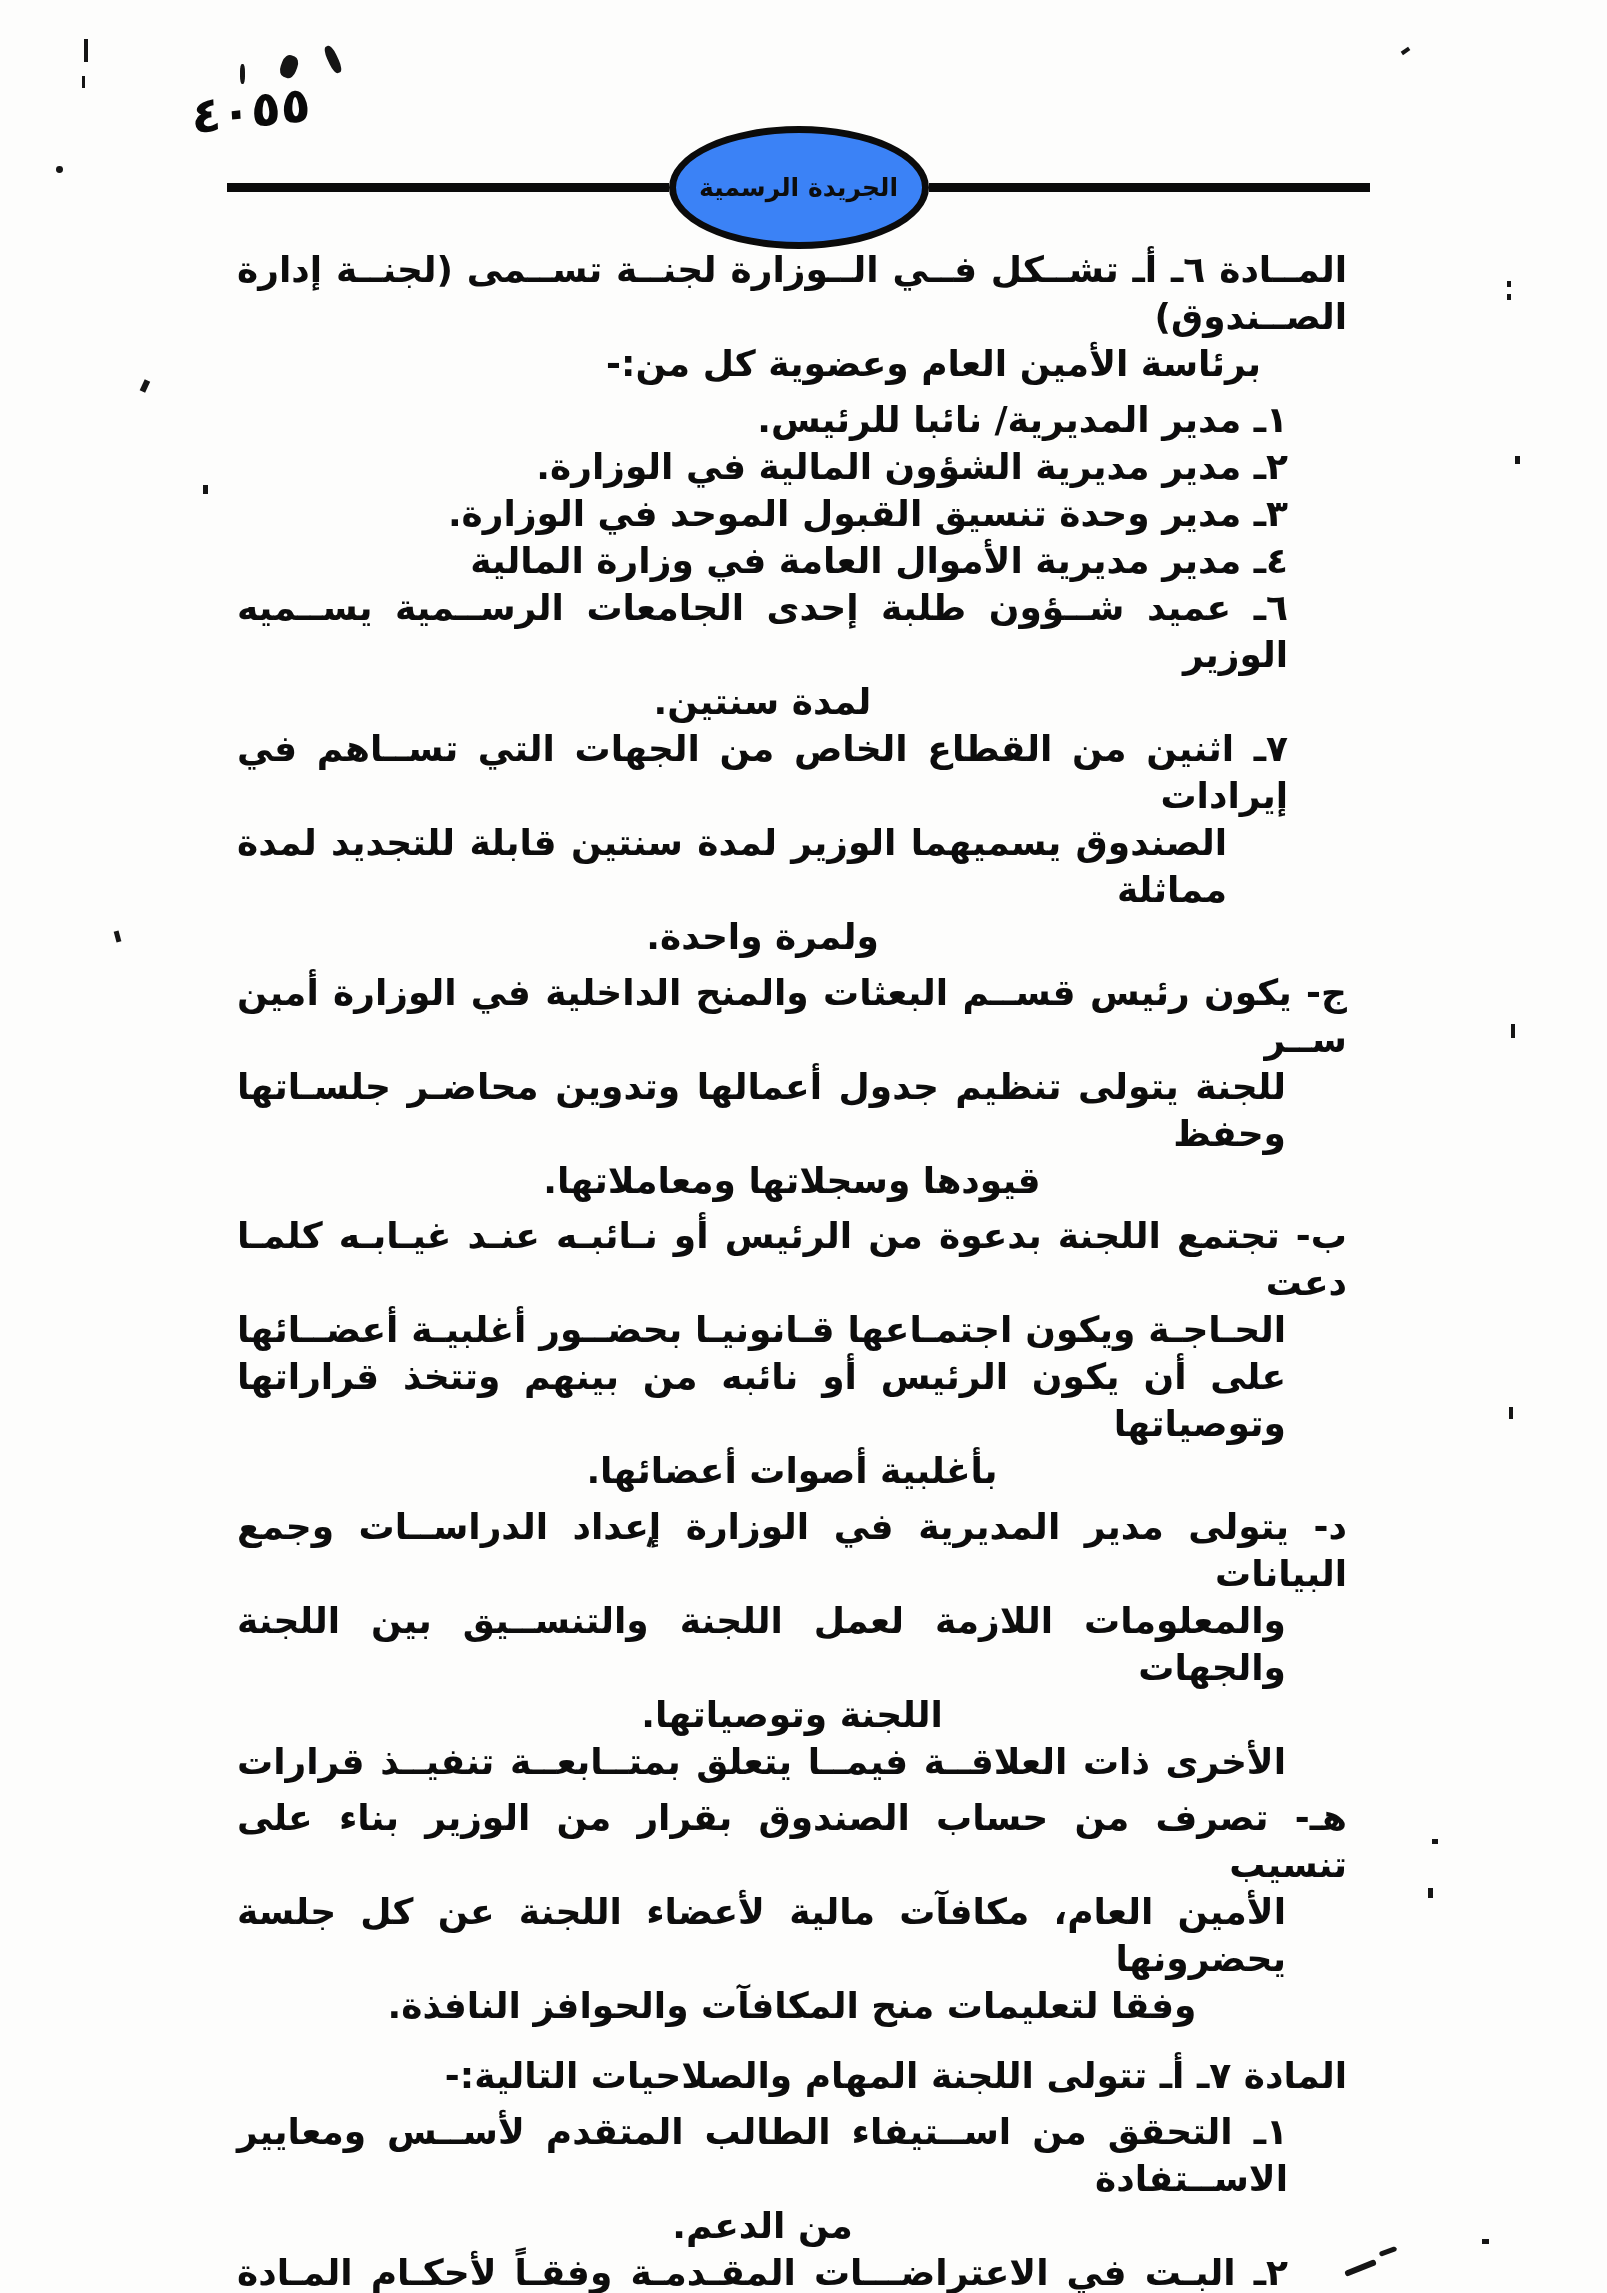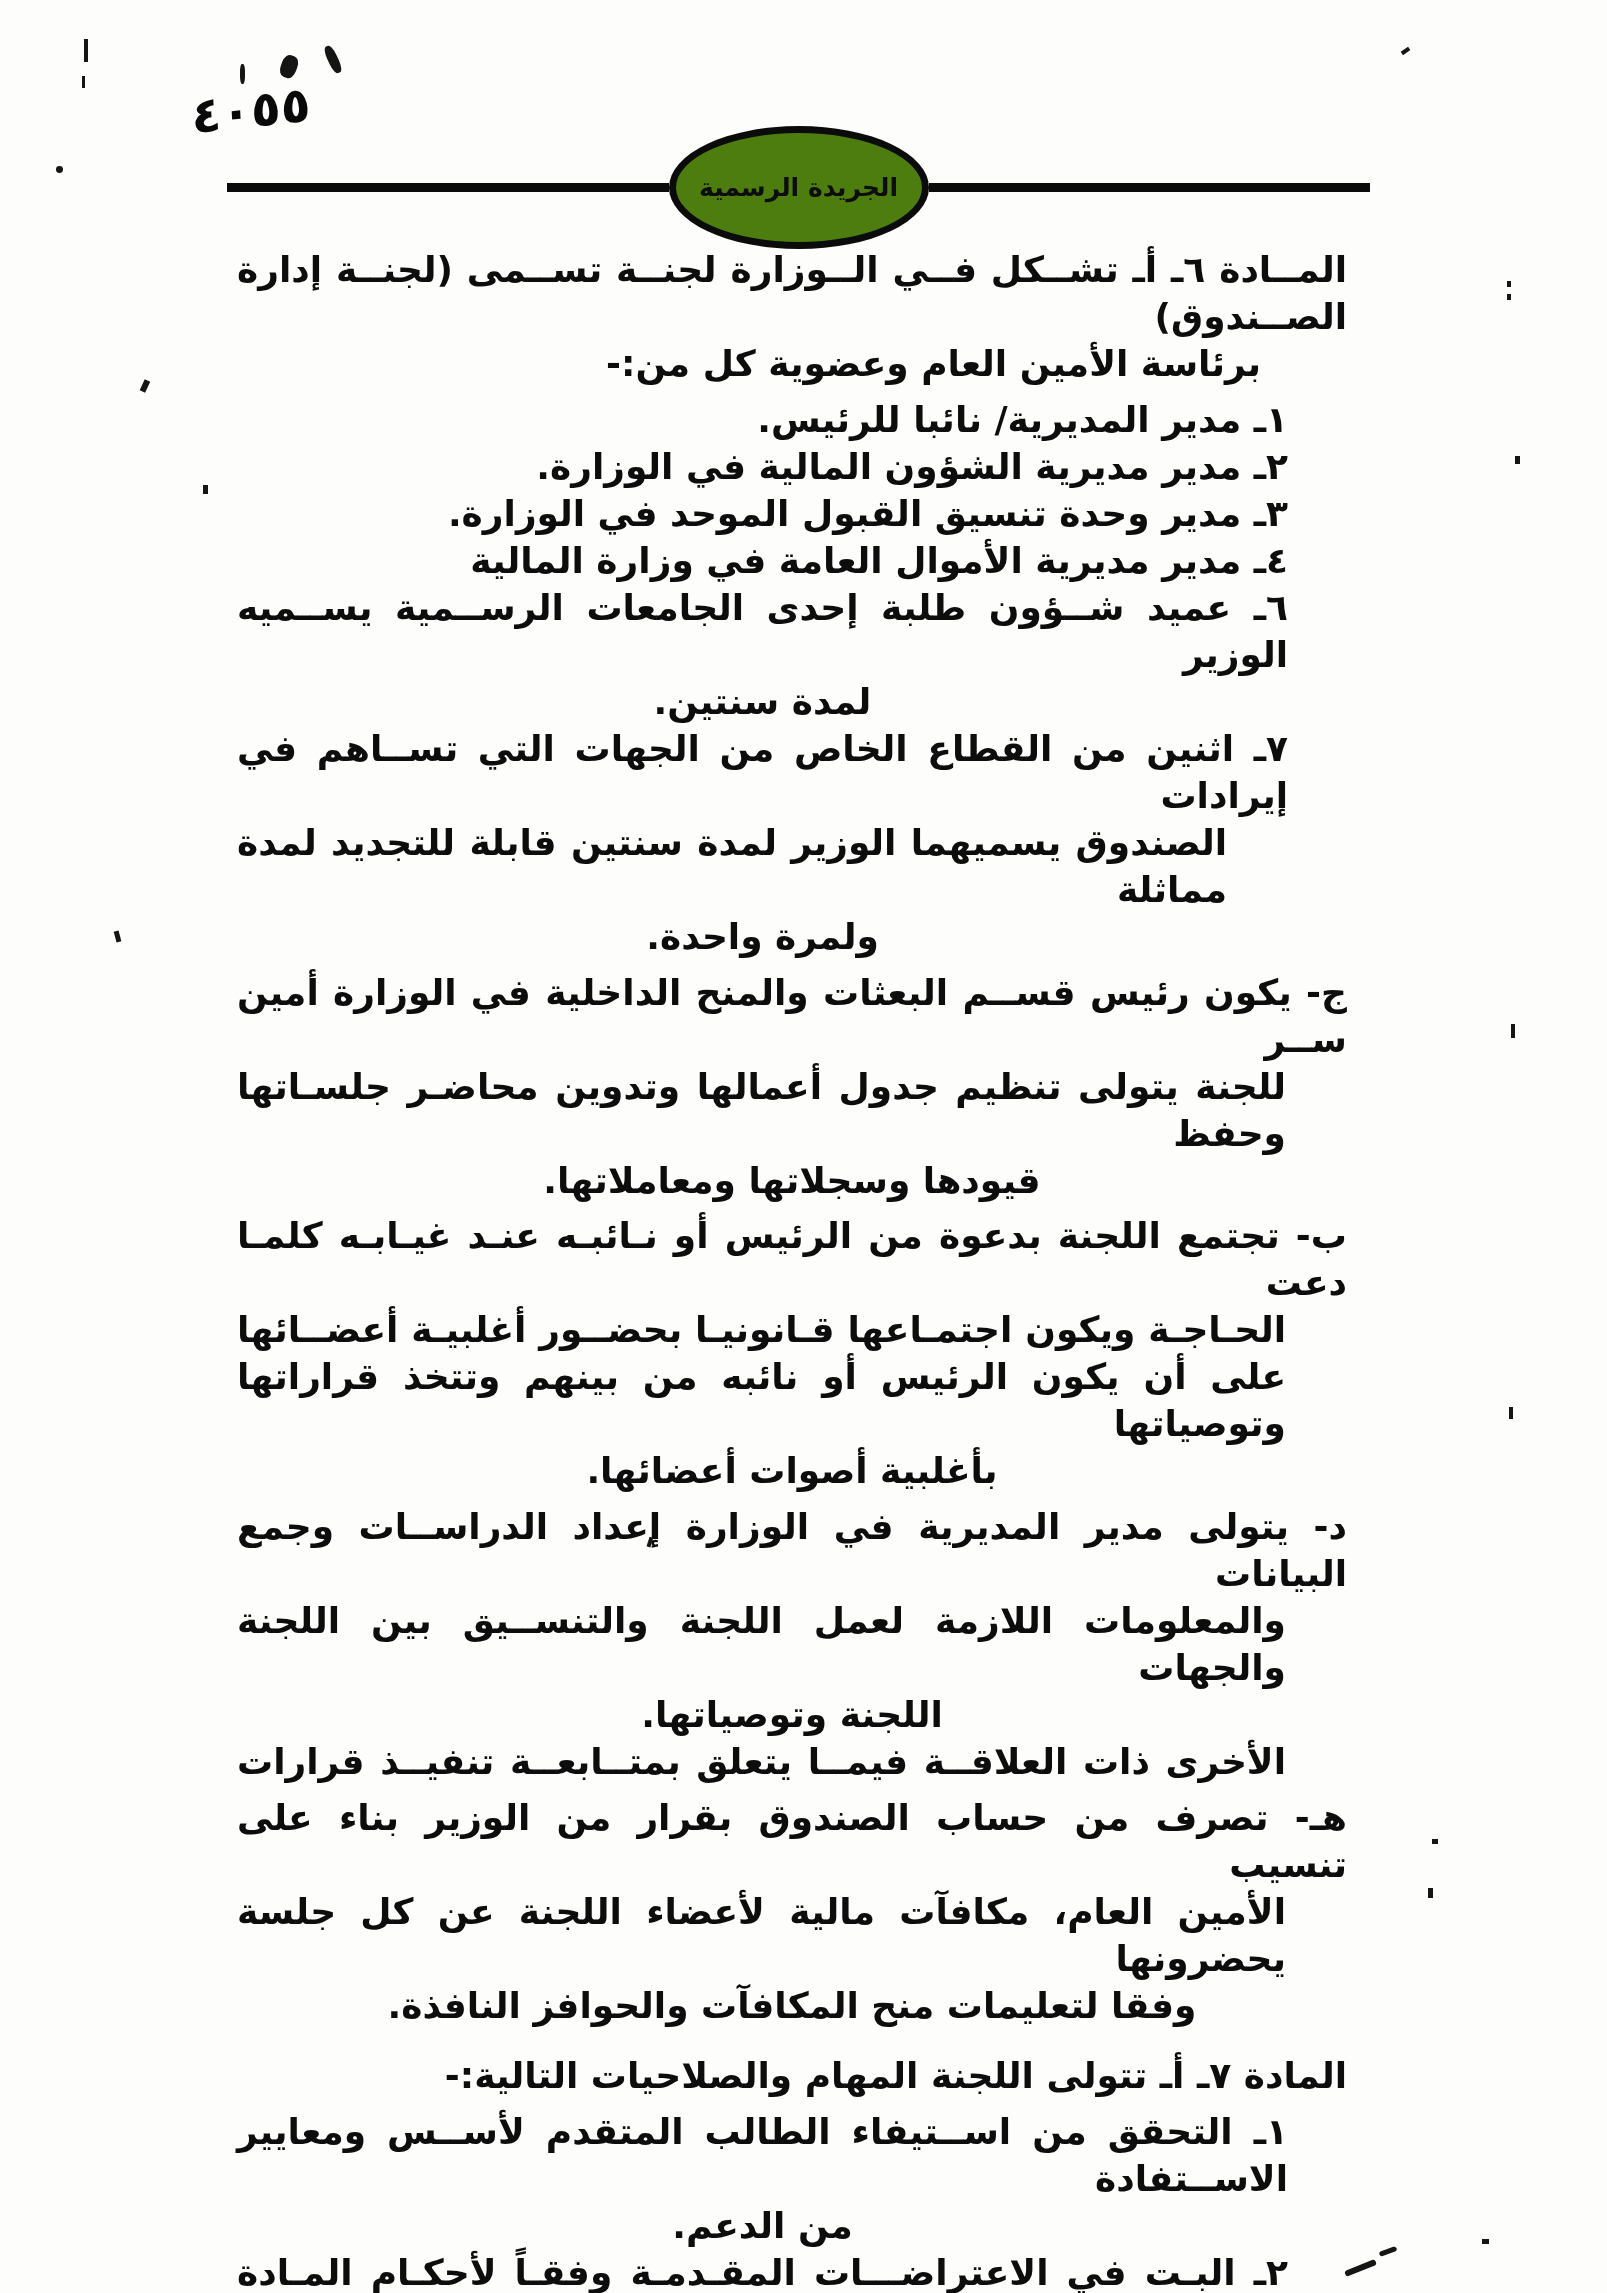--- a/index.html
+++ b/index.html
@@ -27,21 +27,21 @@
   .header {
     position:absolute; top:125px; left:227px; width:1143px; height:125px;
     display:flex; align-items:center; direction:ltr;
   }
   .rule { flex:1 1 auto; height:9.8px; background:#0b0b0b; }
   .oval {
     flex:0 0 auto;
     width:246px; height:109px;
     border:7.8px solid #0b0b0b; border-radius:50%;
     display:flex; align-items:center; justify-content:center;
-    background:#4d7c0f;
+    background:#3b82f6;
   }
   .oval-title { font-size:25px; direction:rtl; }
 
   
   .content {
     position:absolute; top:246px; right:260px; width:1110px;
     font-size:36px; line-height:47px;
   }
   .para { margin:0 0 8.8px 0; }
   .listblock { margin-right:59px; margin-bottom:8.8px; }

